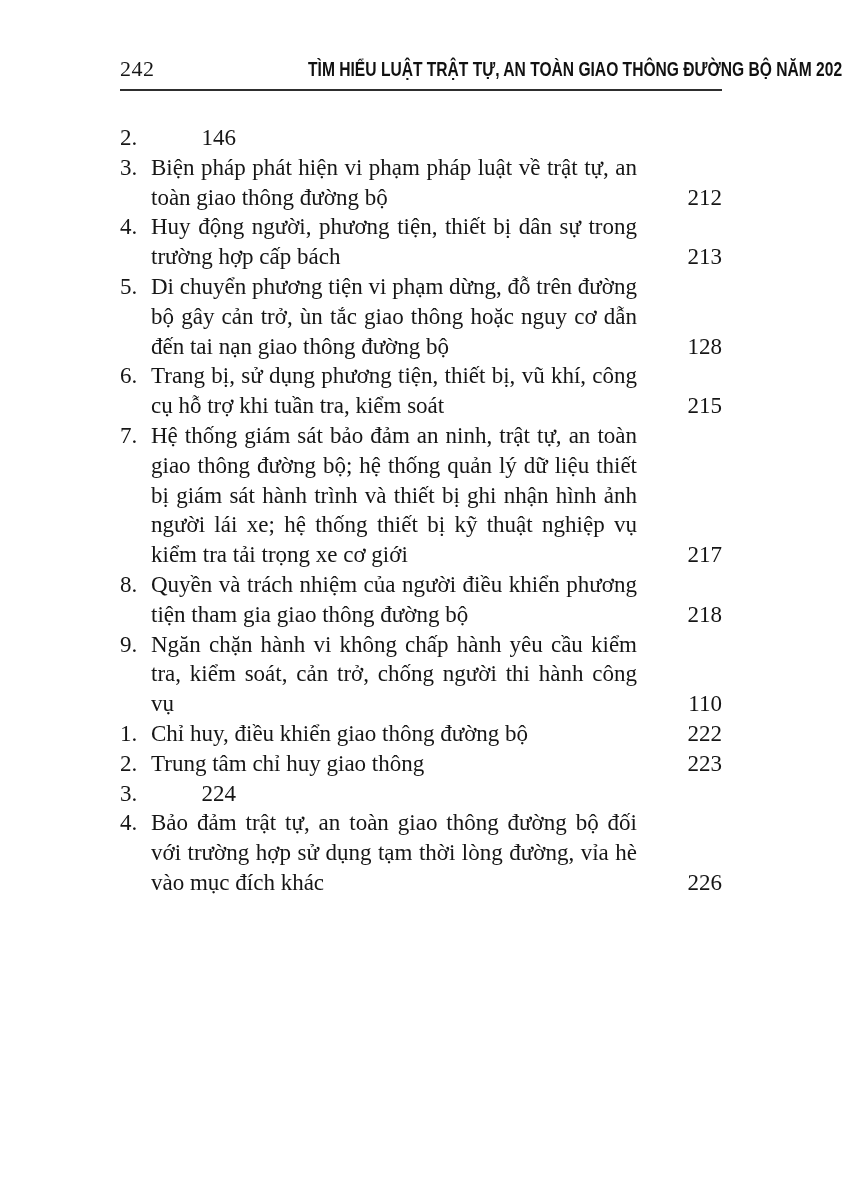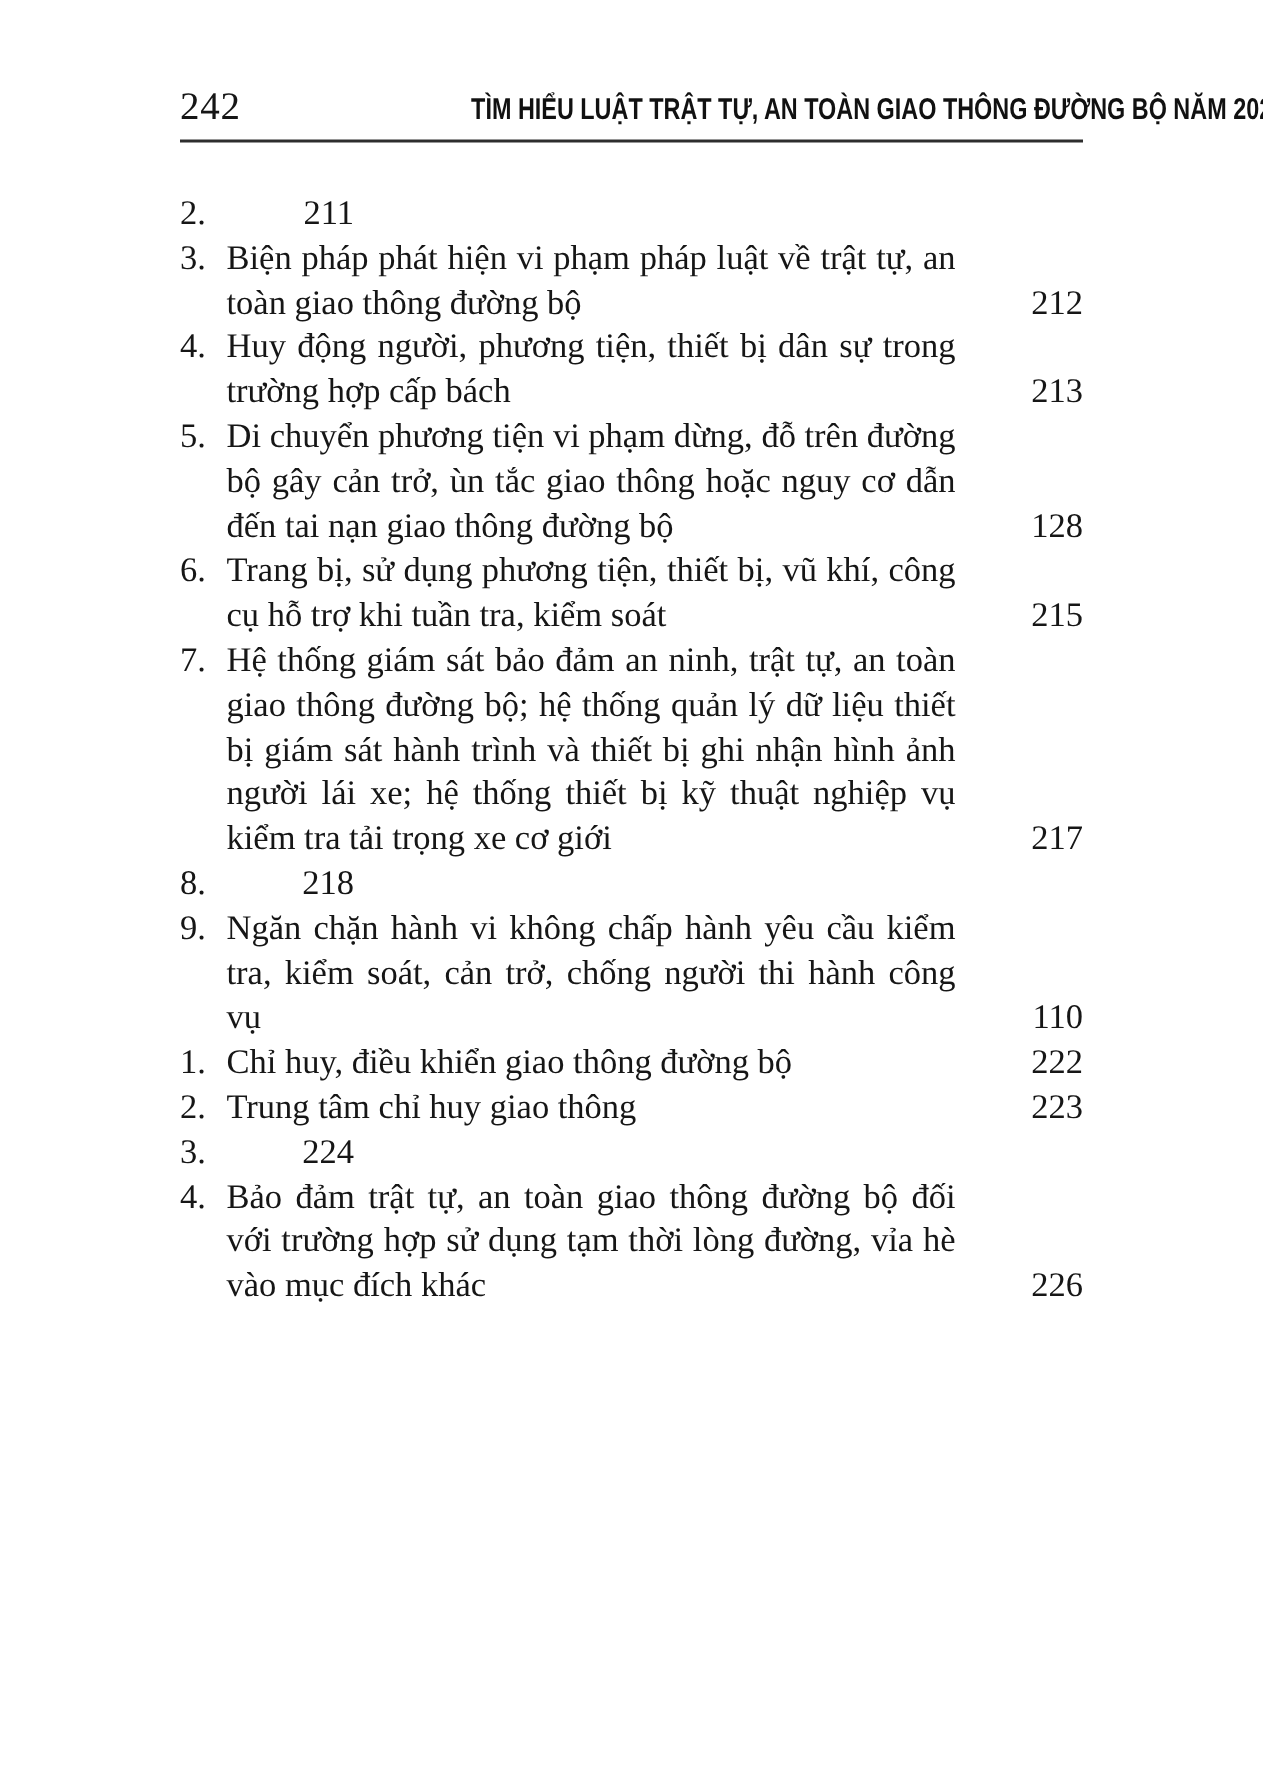--- a/index.html
+++ b/index.html
@@ -19,21 +19,21 @@
   }
   
   .page-header {
     display: flex;
     justify-content: space-between;
     align-items: baseline;
     border-bottom: 2.5px solid #2e2e2e;
     padding-bottom: 7px;
   }
   .folio {
-    font-size: 26px;
+    font-size: 22px;
     letter-spacing: 0.5px;
   }
   .running-title {
     display: inline-block;
     font-family: "Liberation Sans", "DejaVu Sans", sans-serif;
     font-weight: 700;
     font-size: 20px;
     letter-spacing: 0px;
     white-space: nowrap;
     transform: scaleX(0.78);
@@ -71,21 +71,21 @@
 
   <div class="page-header">
     <span class="folio">242</span>
     <span class="running-title">TÌM HIỂU LUẬT TRẬT TỰ, AN TOÀN GIAO THÔNG ĐƯỜNG BỘ NĂM 2024</span>
   </div>
 
   <div class="toc">
 
     <div class="entry">
       <span class="entry-num">2.</span>
-      <span class="entry-pg">211</span>
+      <span class="entry-pg">146</span>
     </div>
 
     <div class="entry">
       <span class="entry-num">3.</span>
       <span class="entry-text">Biện pháp phát hiện vi phạm pháp luật về trật tự, an toàn giao thông đường bộ</span>
       <span class="entry-pg">212</span>
     </div>
 
     <div class="entry">
       <span class="entry-num">4.</span>
@@ -106,20 +106,21 @@
     </div>
 
     <div class="entry">
       <span class="entry-num">7.</span>
       <span class="entry-text">Hệ thống giám sát bảo đảm an ninh, trật tự, an toàn giao thông đường bộ; hệ thống quản lý dữ liệu thiết bị giám sát hành trình và thiết bị ghi nhận hình ảnh người lái xe; hệ thống thiết bị kỹ thuật nghiệp vụ kiểm tra tải trọng xe cơ giới</span>
       <span class="entry-pg">217</span>
     </div>
 
     <div class="entry">
       <span class="entry-num">8.</span>
+      <span class="entry-text">Quyền và trách nhiệm của người điều khiển phương tiện tham gia giao thông đường bộ</span>
       <span class="entry-pg">218</span>
     </div>
 
     <div class="entry">
       <span class="entry-num">9.</span>
       <span class="entry-text">Ngăn chặn hành vi không chấp hành yêu cầu kiểm tra, kiểm soát, cản trở, chống người thi hành công vụ</span>
       <span class="entry-pg">110</span>
     </div>
 
 

